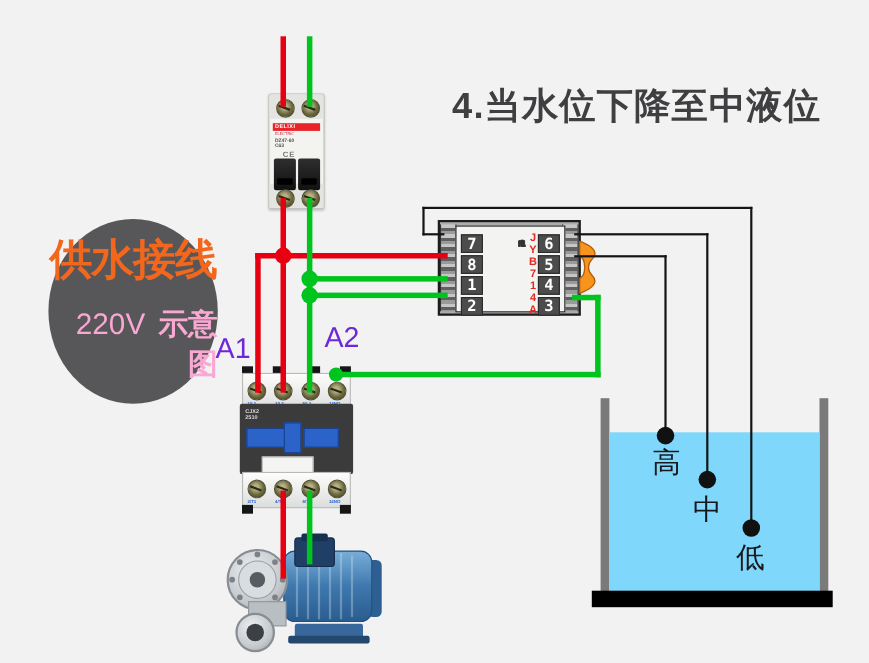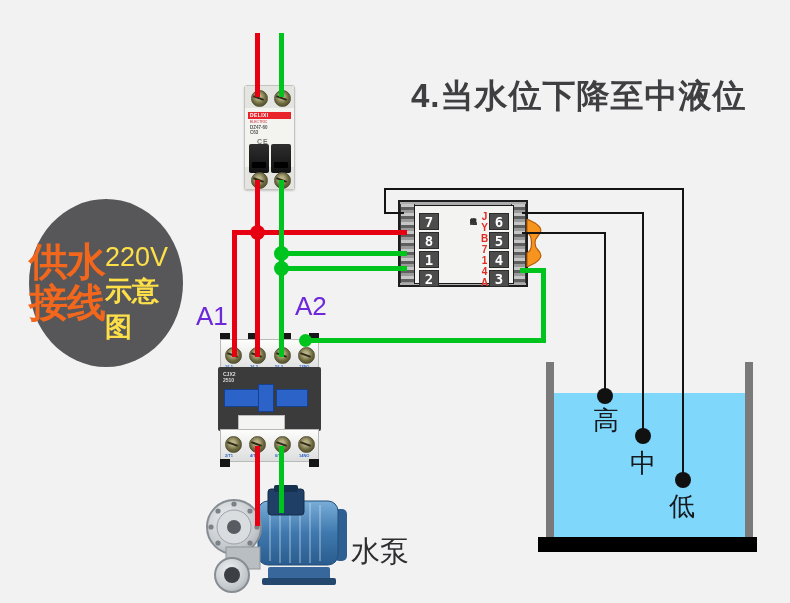--- a/index.html
+++ b/index.html
@@ -12,25 +12,25 @@
   .wire{position:absolute;}
   .w-red{background:#e60012;}
   .w-green{background:#00c41e;}
   .w-black{background:#141414;}
   .dot{position:absolute;border-radius:50%;}
   .d-red{background:#e60012;}
   .d-green{background:#00c41e;}
   .d-black{background:#111;}
   
   .badge{
-    position:absolute;left:29px;top:199px;width:154px;height:168px;border-radius:50%;
-    background:#57575a;display:flex;align-items:center;justify-content:center;
+    position:absolute;left:44px;top:199px;width:154px;height:168px;border-radius:50%;
+    background:#57575a;display:flex;flex-direction:column;align-items:center;justify-content:center;text-align:right;
   }
   .badge-l1{color:#f2671c;font-size:39px;font-weight:bold;letter-spacing:-1px;line-height:1.05;}
-  .badge-l2{color:#fde047;font-size:27px;margin-top:20px;letter-spacing:0;}
+  .badge-l2{color:#f9a8d4;font-size:27px;margin-top:20px;letter-spacing:0;}
   .badge-l2 .v{font-weight:400;margin-right:12px;}
   .badge-l2 .r{font-weight:600;}
   
   .title{position:absolute;left:411px;top:74px;font-size:33px;font-weight:bold;color:#3f3f42;letter-spacing:1px;white-space:nowrap;}
   
   .breaker{position:absolute;left:244px;top:85px;width:49px;height:103px;background:#f3f3f0;border:1px solid #c3c3bf;border-radius:3px;box-shadow:0 1px 2px rgba(0,0,0,.18);}
   .breaker .tstrip{position:absolute;left:0;width:100%;height:22px;background:#e4e4e0;}
   .screw{position:absolute;width:15px;height:15px;border-radius:50%;
     background:radial-gradient(circle at 45% 40%, #b9b186 18%, #6d6a3e 55%, #3c3a20 100%);
     border:1px solid #55523a;}
@@ -244,15 +244,14 @@
 
   <div class="dot d-black" style="left:597px;top:388px;width:16px;height:16px;"></div>
   <div class="dot d-black" style="left:635px;top:428px;width:16px;height:16px;"></div>
   <div class="dot d-black" style="left:675px;top:472px;width:16px;height:16px;"></div>
 
   <div class="lab-red" style="left:196px;top:301px;">A1</div>
   <div class="lab-red" style="left:295px;top:291px;">A2</div>
   <div class="lvl" style="left:593px;top:403px;">高</div>
   <div class="lvl" style="left:630px;top:446px;">中</div>
   <div class="lvl" style="left:669px;top:489px;">低</div>
-  <div class="pump-label">水泵</div>
 
 </div>
 
 </body></html>

